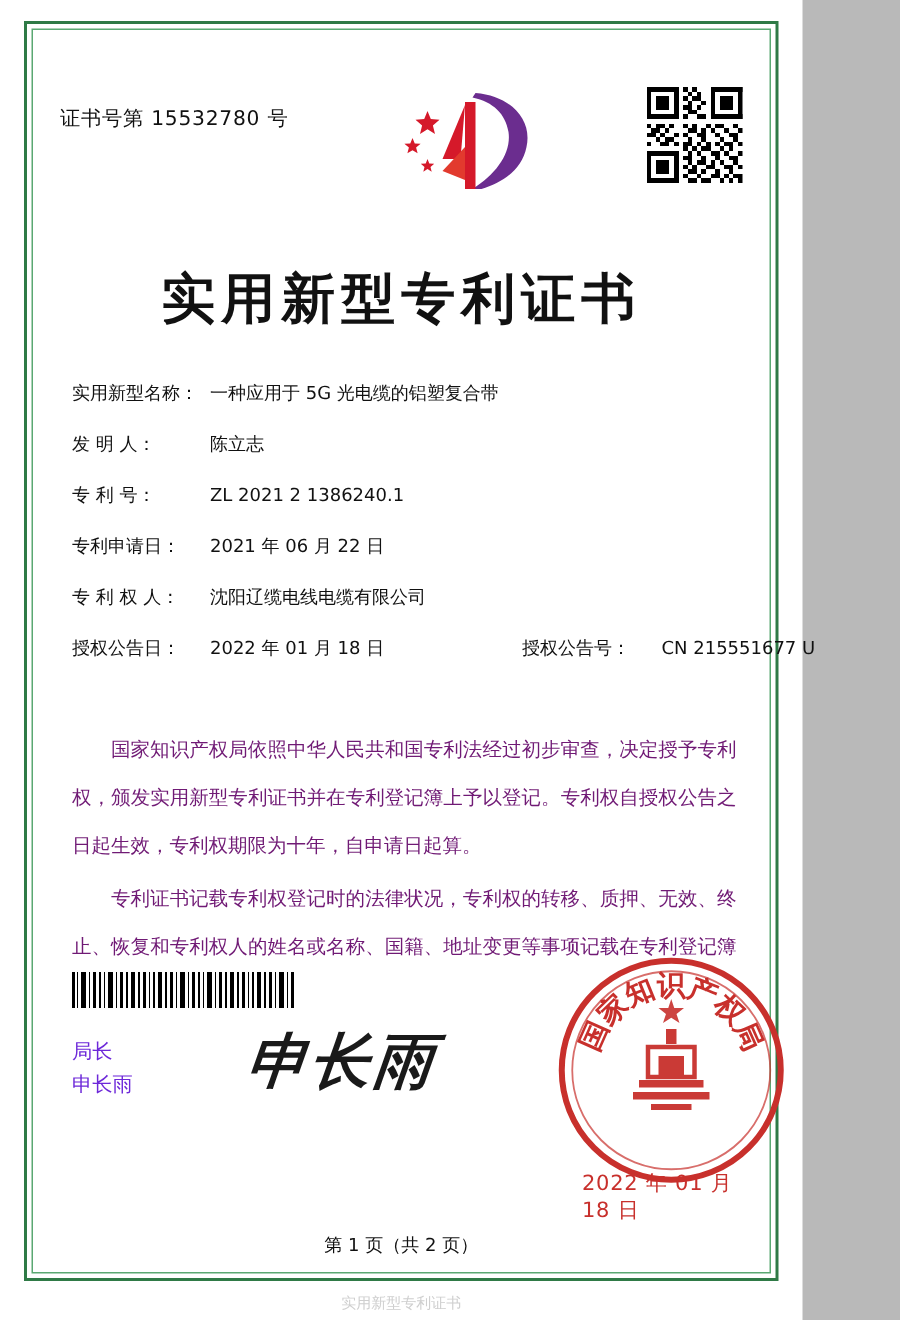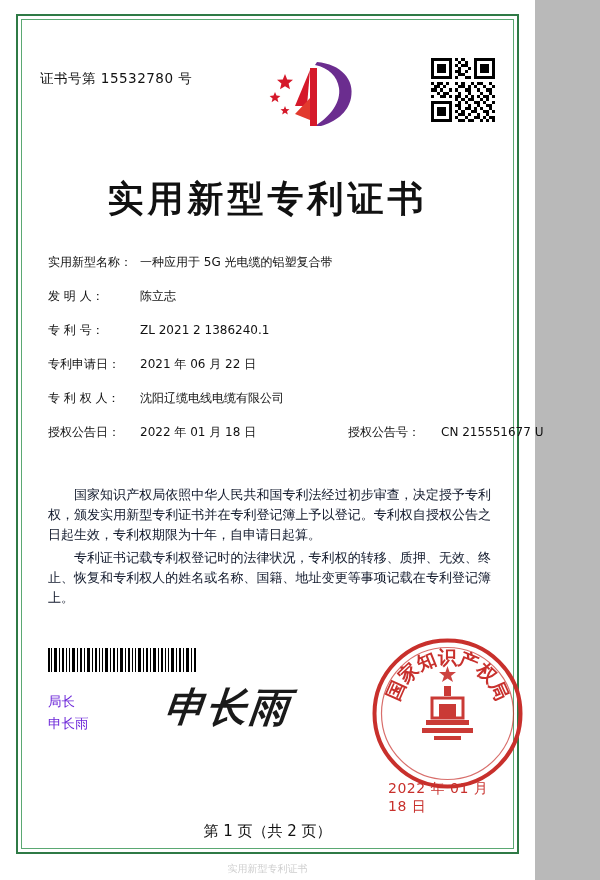--- a/index.html
+++ b/index.html
@@ -120,22 +120,22 @@
     top: 0;
   }
 
   
   .paras {
     position: absolute;
     left: 8px;
     right: 4px;
     top: 445px;
     font-size: 13px;
-    line-height: 20px;
-    color: #0f172a;
+    line-height: 32px;
+    color: #701a75;
     text-align: justify;
     font-family: "DejaVu Sans", sans-serif;
   }
   .paras p {
     margin: 0 0 3px 0;
     text-indent: 26px;
   }
 
   
   .barcode {
@@ -187,21 +187,21 @@
     letter-spacing: 0.5px;
   }
 
   
   .page-no {
     position: absolute;
     left: 0;
     right: 0;
     top: 782px;
     text-align: center;
-    font-size: 15px;
+    font-size: 12px;
     color: #111;
     font-family: "DejaVu Sans", sans-serif;
   }
   .bottom-faint {
     position: absolute;
     left: 0;
     right: 0;
     bottom: 4px;
     text-align: center;
     font-size: 10px;

